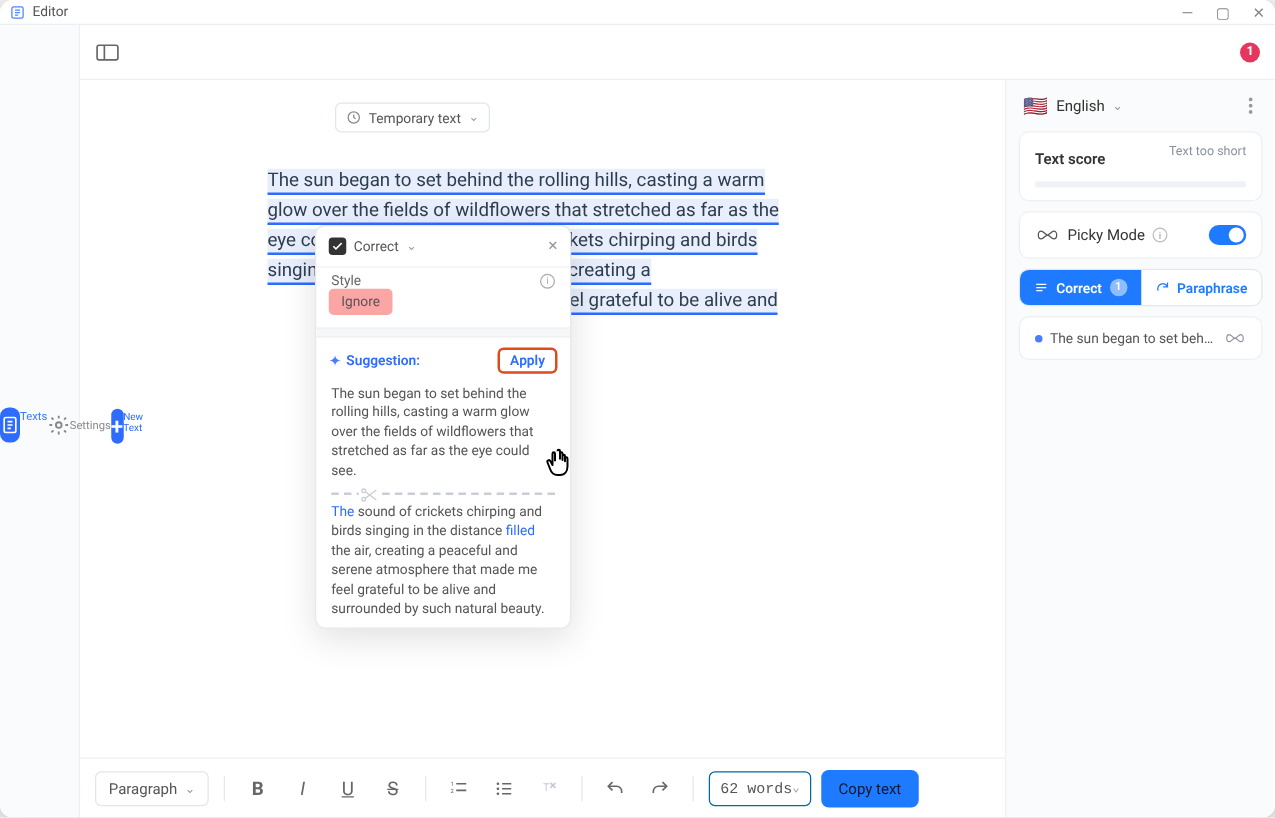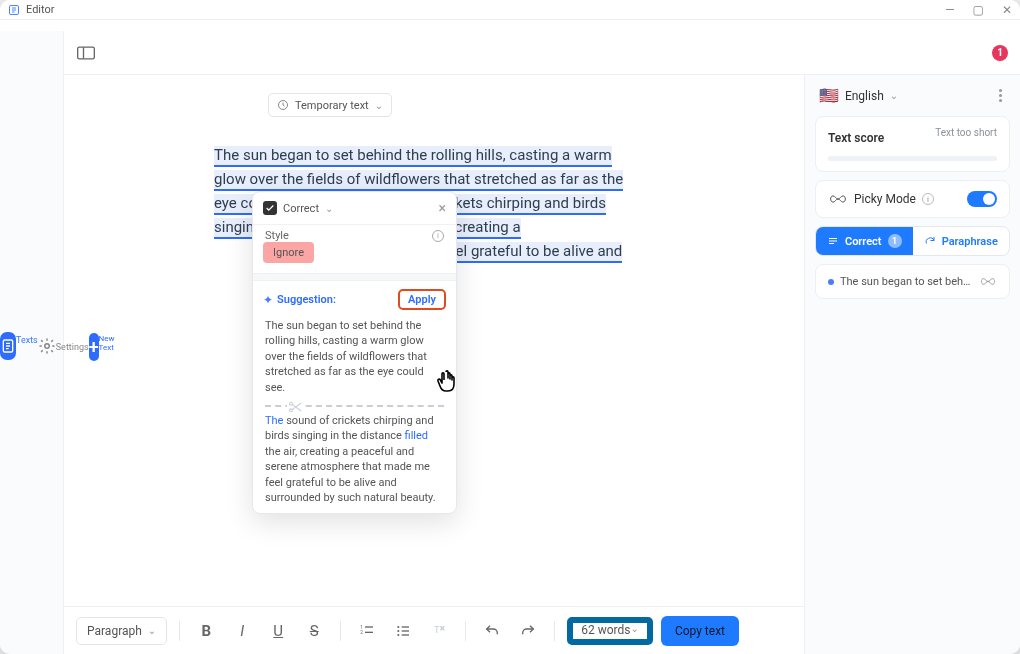--- a/index.html
+++ b/index.html
@@ -1,17 +1,17 @@
 <!DOCTYPE html>
 <html><head>
 <meta charset="utf-8">
 <style>
   * { box-sizing: border-box; margin: 0; padding: 0; }
   html, body { width: 1020px; height: 654px; font-family: -apple-system, BlinkMacSystemFont, "Segoe UI", Roboto, Arial, sans-serif; background: #f5f5f5; }
-  .app-wrap { width: 1020px; height: 654px; border-radius: 10px; box-shadow: 0 4px 20px rgba(0,0,0,0.25); overflow: hidden; background: #fff; display: flex; flex-direction: column; gap: 11px; }
+  .app-wrap { width: 1020px; height: 654px; border-radius: 10px; box-shadow: 0 4px 20px rgba(0,0,0,0.25); overflow: hidden; background: #fff; display: flex; flex-direction: column; }
 
   
   .titlebar { height: 20px; background: #fff; display: flex; align-items: center; padding: 0 8px; font-size: 11px; color: #555; border-bottom: 1px solid #eee; }
   .titlebar .left { display:flex; align-items:center; gap:6px; }
   .titlebar .left .icon { width:12px; height:12px; }
   .titlebar .right { margin-left:auto; display:flex; align-items:center; gap:18px; color:#888; }
   .titlebar .right span { cursor:pointer; font-size:12px; }
 
   .body-row { flex:1; display:flex; min-height:0; }
 
@@ -69,21 +69,21 @@
   .popup .ins{ color:#2d6cff; }
 
   .cursor-hand { position:absolute; left:370px; top:290px; width:32px; height:32px; pointer-events:none; z-index:50; }
 
   
   .bottombar { height:48px; border-top:1px solid #eef0f3; display:flex; align-items:center; padding:0 12px; gap:8px; }
   .format-select { height:28px; border:1px solid #e2e5ea; border-radius:5px; display:flex; align-items:center; gap:6px; padding:0 10px; font-size:12px; color:#555; cursor:pointer; }
   .iconbtn { width:28px; height:28px; display:flex; align-items:center; justify-content:center; color:#666; cursor:pointer; border-radius:4px; font-size:15px; }
   .iconbtn svg { width:16px; height:16px; }
   .vsep { width:1px; height:20px; background:#e5e8ec; margin:0 4px; }
-  .wordcount { height:28px; min-width:76px; border:6px solid #0369a1; border-radius:5px; display:flex; align-items:flex-start; padding:0 8px; font-size:12px; color:#555; cursor:pointer; }
+  .wordcount { height:28px; min-width:76px; border:1px solid #0369a1; border-radius:5px; display:flex; align-items:center; padding:0 8px; font-size:12px; color:#555; cursor:pointer;font-family:Liberation Mono, monospace; }
   .wordcount .chev{ margin-left:auto; }
   .btn-primary { height:30px; padding:0 14px; border-radius:6px; background:#1e7bff; color:#0f172a; font-weight:400; font-size:12px; display:flex; align-items:center; cursor:pointer; }
 
   
   .rightpanel { width:216px; border-left:1px solid #eef0f3; background:#fafbfc; padding:10px; display:flex; flex-direction:column; gap:8px; }
   .card { background:#fff; border:1px solid #eceff3; border-radius:8px; padding:10px 12px; }
   .score-title { font-size:12px; font-weight:600; color:#333; }
   .score-hint { font-size:10px; color:#8a919c; float:right; }
   .score-bar { margin-top:10px; height:5px; background:#eef1f5; border-radius:3px; }
 

